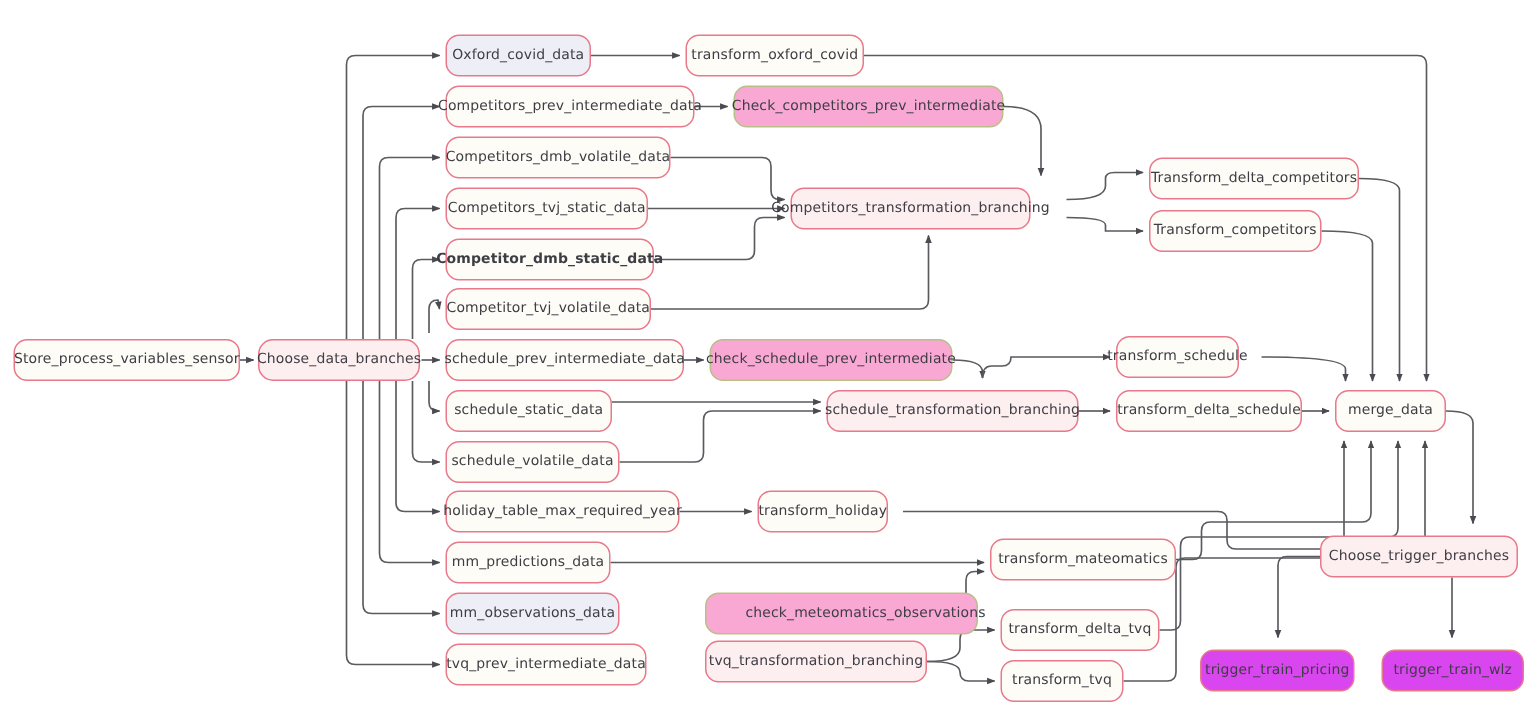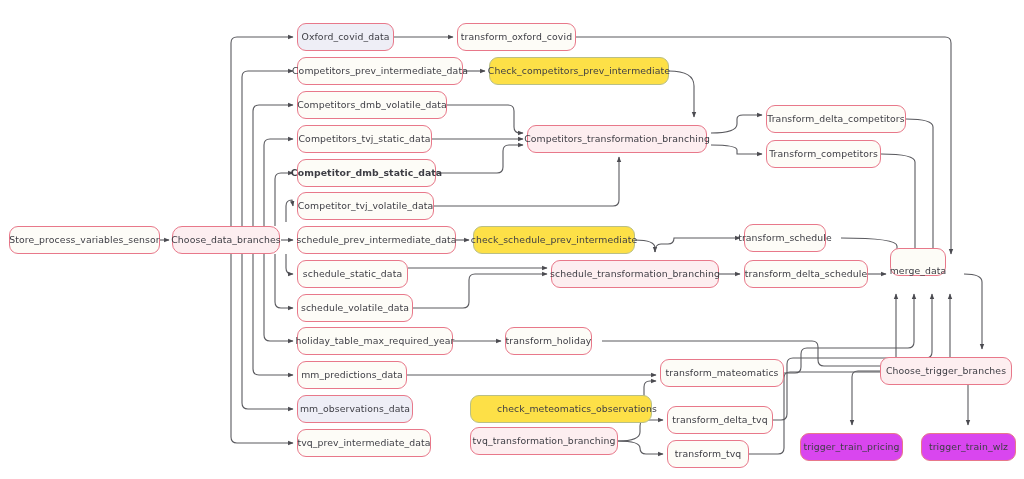--- a/index.html
+++ b/index.html
@@ -44,21 +44,21 @@
     cursor: default;
   }
   .node span {
     font-size: 9.3px;
     line-height: 1;
     color: #3d3d44;
     letter-spacing: 0.1px;
     padding: 0 11px;
   }
   .node.kind-lavender { background: #eeeef6; border-color: #e8788a; }
-  .node.kind-check    { background: #fde047; border-color: #b9bf86; }
+  .node.kind-check    { background: #f9a8d4; border-color: #b9bf86; }
   .node.kind-branch   { background: #fdeef0; border-color: #e8788a; }
   .node.kind-trigger  { background: #d946ef; border-color: #e8788a; }
   .node.kind-plain    { background: #fdfcf7; border-color: #e8788a; }
 </style>
 </head>
 <body>
 
 <div id="canvas">
 
   <svg id="edge-layer" viewBox="0 0 1024 479" width="1024" height="479" xmlns="http://www.w3.org/2000/svg">
@@ -197,42 +197,42 @@
       </div>
       <div class="node kind-plain" style="left: 297px; top: 429px; width: 134px;">
         <span>tvq_prev_intermediate_data</span>
       </div>
       <div class="node kind-plain" style="left: 457px; top: 23px; width: 119px;">
         <span>transform_oxford_covid</span>
       </div>
       <div class="node kind-check" style="left: 489px; top: 57px; width: 180px;">
         <span>Check_competitors_prev_intermediate</span>
       </div>
-      <div class="node kind-branch" style="left: 527px; top: 125px; width: 180px;">
+      <div class="node kind-branch" style="left: 527px; top: 125px; width: 160px;">
         <span>Competitors_transformation_branching</span>
       </div>
       <div class="node kind-plain" style="left: 766px; top: 105px; width: 140px;">
         <span>Transform_delta_competitors</span>
       </div>
       <div class="node kind-plain" style="left: 766px; top: 140px; width: 115px;">
         <span>Transform_competitors</span>
       </div>
       <div class="node kind-check" style="left: 473px; top: 226px; width: 162px;">
         <span>check_schedule_prev_intermediate</span>
       </div>
       <div class="node kind-plain" style="left: 744px; top: 224px; width: 82px;">
         <span>transform_schedule</span>
       </div>
       <div class="node kind-branch" style="left: 551px; top: 260px; width: 168px;">
         <span>schedule_transformation_branching</span>
       </div>
       <div class="node kind-plain" style="left: 744px; top: 260px; width: 124px;">
         <span>transform_delta_schedule</span>
       </div>
-      <div class="node kind-plain" style="left: 890px; top: 248px; width: 56px; align-items: flex-end;">
+      <div class="node kind-plain" style="left: 890px; top: 260px; width: 74px;">
         <span>merge_data</span>
       </div>
       <div class="node kind-plain" style="left: 505px; top: 327px; width: 87px;">
         <span>transform_holiday</span>
       </div>
       <div class="node kind-plain" style="left: 660px; top: 359px; width: 124px;">
         <span>transform_mateomatics</span>
       </div>
       <div class="node kind-check" style="left: 470px; top: 395px; width: 182px; padding-left: 32px;">
         <span>check_meteomatics_observations</span>

